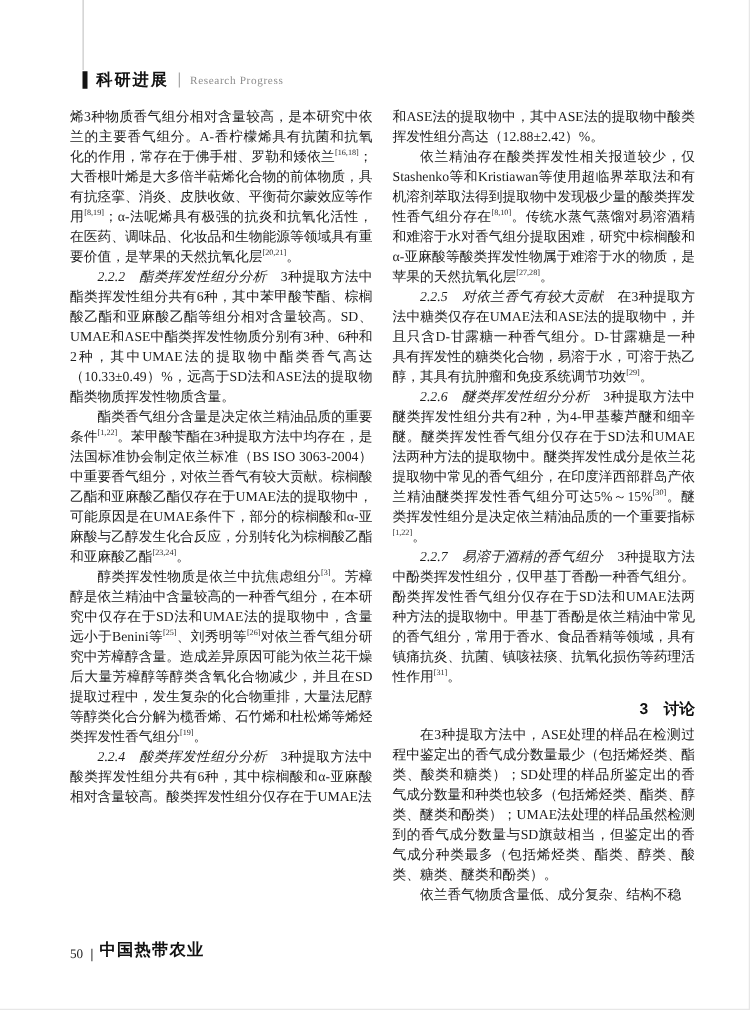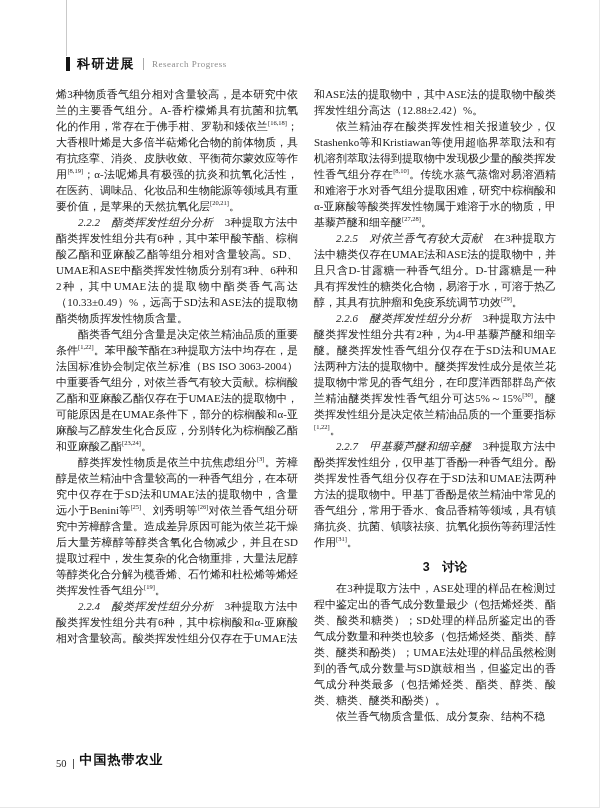--- a/index.html
+++ b/index.html
@@ -13,21 +13,21 @@
   .hdr .bar { width:4px; height:14px; background:#141414; margin-right:7px; }
   .hdr .zh { font-family:"Liberation Sans","DejaVu Sans",sans-serif; font-weight:bold; font-size:13px; letter-spacing:1.5px; color:#111; }
   .hdr .hdiv { width:1px; height:12px; background:#aaa; margin:0 8px; }
   .hdr .en { font-size:9px; color:#8d8d8d; letter-spacing:0.5px; }
   .columns { position:absolute; left:56px; top:86px; width:500px; display:flex; gap:16px; }
   .col { width:242px; font-size:11px; line-height:16px; text-align:justify; text-justify:inter-ideograph; }
   .col p { margin:0; text-indent:2em; }
   .col p.cont { text-indent:0; }
   .col p.h2 {
     font-family:"Liberation Sans","DejaVu Sans",sans-serif; font-weight:bold;
-    font-size:12.5px; color:#111; margin:9px 0 5px; text-indent:1.6em; text-align:center;
+    font-size:12.5px; color:#111; margin:9px 0 5px; text-indent:1.6em; text-align:right;
   }
   .kai { font-style:italic; }
   sup.cite { font-size:6.5px; line-height:0; vertical-align:super; letter-spacing:0; }
   .ftr { position:absolute; left:56px; top:751px; display:flex; align-items:flex-end; }
   .ftr .pagenum { font-size:10.5px; color:#222; }
   .ftr .fdiv { width:1px; height:10px; background:#555; margin:0 6px; }
   .ftr .journal { font-family:"Liberation Sans","DejaVu Sans",sans-serif; font-weight:bold; font-size:13px; color:#111; letter-spacing:1px; }
 </style>
 </head>
 <body>
@@ -45,24 +45,24 @@
   <div class="columns">
     <section class="col" id="col-left">
         <p class="cont"><span>烯3种物质香气组分相对含量较高，是本研究中依兰的主要香气组分。A-香柠檬烯具有抗菌和抗氧化的作用，常存在于佛手柑、罗勒和矮依兰</span><sup class="cite">[16,18]</sup><span>；大香根叶烯是大多倍半萜烯化合物的前体物质，具有抗痉挛、消炎、皮肤收敛、平衡荷尔蒙效应等作用</span><sup class="cite">[8,19]</sup><span>；α-法呢烯具有极强的抗炎和抗氧化活性，在医药、调味品、化妆品和生物能源等领域具有重要价值，是苹果的天然抗氧化层</span><sup class="cite">[20,21]</sup><span>。</span></p>
         <p class="body"><span class="kai">2.2.2　酯类挥发性组分分析</span><span>　3种提取方法中酯类挥发性组分共有6种，其中苯甲酸苄酯、棕榈酸乙酯和亚麻酸乙酯等组分相对含量较高。SD、UMAE和ASE中酯类挥发性物质分别有3种、6种和2种，其中UMAE法的提取物中酯类香气高达（10.33±0.49）%，远高于SD法和ASE法的提取物酯类物质挥发性物质含量。</span></p>
         <p class="body"><span>酯类香气组分含量是决定依兰精油品质的重要条件</span><sup class="cite">[1,22]</sup><span>。苯甲酸苄酯在3种提取方法中均存在，是法国标准协会制定依兰标准（BS ISO 3063-2004）中重要香气组分，对依兰香气有较大贡献。棕榈酸乙酯和亚麻酸乙酯仅存在于UMAE法的提取物中，可能原因是在UMAE条件下，部分的棕榈酸和α-亚麻酸与乙醇发生化合反应，分别转化为棕榈酸乙酯和亚麻酸乙酯</span><sup class="cite">[23,24]</sup><span>。</span></p>
         <p class="body"><span>醇类挥发性物质是依兰中抗焦虑组分</span><sup class="cite">[3]</sup><span>。芳樟醇是依兰精油中含量较高的一种香气组分，在本研究中仅存在于SD法和UMAE法的提取物中，含量远小于Benini等</span><sup class="cite">[25]</sup><span>、刘秀明等</span><sup class="cite">[26]</sup><span>对依兰香气组分研究中芳樟醇含量。造成差异原因可能为依兰花干燥后大量芳樟醇等醇类含氧化合物减少，并且在SD提取过程中，发生复杂的化合物重排，大量法尼醇等醇类化合分解为榄香烯、石竹烯和杜松烯等烯烃类挥发性香气组分</span><sup class="cite">[19]</sup><span>。</span></p>
         <p class="body"><span class="kai">2.2.4　酸类挥发性组分分析</span><span>　3种提取方法中酸类挥发性组分共有6种，其中棕榈酸和α-亚麻酸相对含量较高。酸类挥发性组分仅存在于UMAE法</span></p>
       </section>
     <section class="col" id="col-right">
         <p class="cont"><span>和ASE法的提取物中，其中ASE法的提取物中酸类挥发性组分高达（12.88±2.42）%。</span></p>
-        <p class="body"><span>依兰精油存在酸类挥发性相关报道较少，仅Stashenko等和Kristiawan等使用超临界萃取法和有机溶剂萃取法得到提取物中发现极少量的酸类挥发性香气组分存在</span><sup class="cite">[8,10]</sup><span>。传统水蒸气蒸馏对易溶酒精和难溶于水对香气组分提取困难，研究中棕榈酸和α-亚麻酸等酸类挥发性物属于难溶于水的物质，甲基藜芦醚和细辛醚</span><sup class="cite">[27,28]</sup><span>。</span></p>
+        <p class="body"><span>依兰精油存在酸类挥发性相关报道较少，仅Stashenko等和Kristiawan等使用超临界萃取法和有机溶剂萃取法得到提取物中发现极少量的酸类挥发性香气组分存在</span><sup class="cite">[8,10]</sup><span>。传统水蒸气蒸馏对易溶酒精和难溶于水对香气组分提取困难，研究中棕榈酸和α-亚麻酸等酸类挥发性物属于难溶于水的物质，是苹果的天然抗氧化层</span><sup class="cite">[27,28]</sup><span>。</span></p>
         <p class="body"><span class="kai">2.2.5　对依兰香气有较大贡献</span><span>　在3种提取方法中糖类仅存在UMAE法和ASE法的提取物中，并且只含D-甘露糖一种香气组分。D-甘露糖是一种具有挥发性的糖类化合物，易溶于水，可溶于热乙醇，其具有抗肿瘤和免疫系统调节功效</span><sup class="cite">[29]</sup><span>。</span></p>
         <p class="body"><span class="kai">2.2.6　醚类挥发性组分分析</span><span>　3种提取方法中醚类挥发性组分共有2种，为4-甲基藜芦醚和细辛醚。醚类挥发性香气组分仅存在于SD法和UMAE法两种方法的提取物中。醚类挥发性成分是依兰花提取物中常见的香气组分，在印度洋西部群岛产依兰精油醚类挥发性香气组分可达5%～15%</span><sup class="cite">[30]</sup><span>。醚类挥发性组分是决定依兰精油品质的一个重要指标</span><sup class="cite">[1,22]</sup><span>。</span></p>
-        <p class="body"><span class="kai">2.2.7　甲基藜芦醚和细辛醚</span><span>　3种提取方法中酚类挥发性组分，仅甲基丁香酚一种香气组分。酚类挥发性香气组分仅存在于SD法和UMAE法两种方法的提取物中。甲基丁香酚是依兰精油中常见的香气组分，常用于香水、食品香精等领域，具有镇痛抗炎、抗菌、镇咳祛痰、抗氧化损伤等药理活性作用</span><sup class="cite">[31]</sup><span>。</span></p>
+        <p class="body"><span class="kai">2.2.7　易溶于酒精的香气组分</span><span>　3种提取方法中酚类挥发性组分，仅甲基丁香酚一种香气组分。酚类挥发性香气组分仅存在于SD法和UMAE法两种方法的提取物中。甲基丁香酚是依兰精油中常见的香气组分，常用于香水、食品香精等领域，具有镇痛抗炎、抗菌、镇咳祛痰、抗氧化损伤等药理活性作用</span><sup class="cite">[31]</sup><span>。</span></p>
         <p class="h2"><span>3　讨论</span></p>
         <p class="body"><span>在3种提取方法中，ASE处理的样品在检测过程中鉴定出的香气成分数量最少（包括烯烃类、酯类、酸类和糖类）；SD处理的样品所鉴定出的香气成分数量和种类也较多（包括烯烃类、酯类、醇类、醚类和酚类）；UMAE法处理的样品虽然检测到的香气成分数量与SD旗鼓相当，但鉴定出的香气成分种类最多（包括烯烃类、酯类、醇类、酸类、糖类、醚类和酚类）。</span></p>
         <p class="body"><span>依兰香气物质含量低、成分复杂、结构不稳</span></p>
       </section>
   </div>
 
   <div class="ftr">
     <span class="pagenum">50</span>
     <span class="fdiv"></span>
     <span class="journal">中国热带农业</span>

